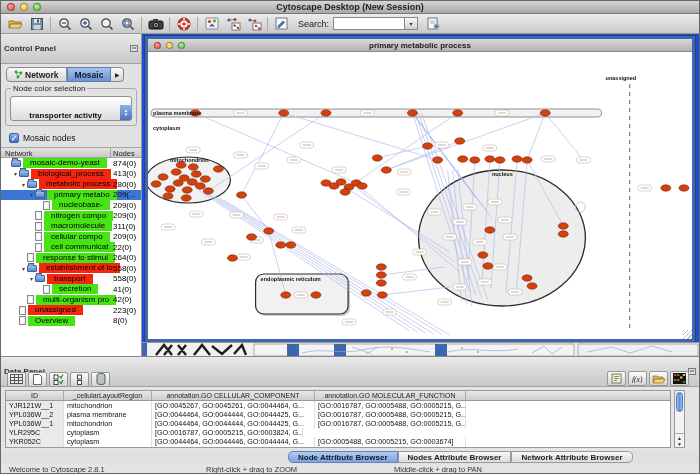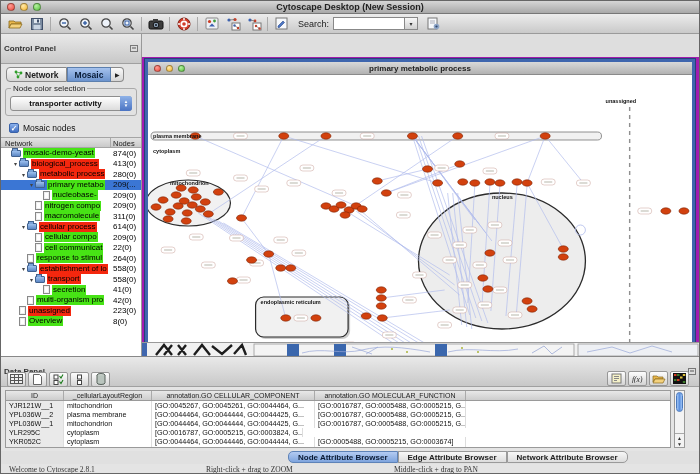--- a/index.html
+++ b/index.html
@@ -47,22 +47,22 @@
   .ctabs { display:flex; align-items:center; padding:3px 3px 2px 5px; }
   .ctab { height:15px; display:flex; align-items:center; gap:2px; font-size:8.5px; font-weight:bold;
     padding:0 7px; border:1px solid #8a8a8a; background:linear-gradient(#fafafa,#d6d6d6); color:#222; }
   .ctab.first { border-radius:4px 0 0 4px; }
   .ctab.sel { background:linear-gradient(#9dbdec,#places,#places); background:linear-gradient(#a5c2ee,#6b93cd); color:#091c38; border-color:#5c7fae; }
   .ctab-arrow { width:13px; height:15px; border:1px solid #8a8a8a; border-left:none; border-radius:0 4px 4px 0;
     background:linear-gradient(#fafafa,#d6d6d6); font-size:6px; color:#222; display:flex; align-items:center; justify-content:center; }
 
   .groupbox { margin:4px 4px 2px 4px; border:1px solid #aaa; border-radius:3px; position:relative; padding:7px 4px 4px 4px; }
   .groupbox .legend { position:absolute; top:-5px; left:5px; background:#e2e2e2; font-size:8px; color:#222; padding:0 2px; }
-  .combo { height:15px; border:1px solid #8e8e8e; border-radius:3px; background:linear-gradient(#ffffff,#dcdcdc);
-    display:flex; align-items:center; position:relative; }
+  .combo { height:25px; border:1px solid #8e8e8e; border-radius:3px; background:linear-gradient(#ffffff,#dcdcdc);
+    display:flex; align-items:flex-end; position:relative; }
   .combo .cval { flex:1; font-size:8px; font-weight:bold; color:#111; text-align:center; }
   .combo .stepper { width:12px; height:15px; margin-right:-1px; border-radius:0 3px 3px 0;
     background:linear-gradient(#8fb2e8,#4a73c2); display:flex; flex-direction:column; align-items:center; justify-content:center; color:#fff; font-size:4.5px; line-height:4px; }
 
   .checkrow { display:flex; align-items:center; gap:4px; padding:5px 2px 4px 8px; }
   .checkbox { width:10px; height:10px; border-radius:2px; border:1px solid #3a62a8;
     background:linear-gradient(#8ab1ec,#3f6dc0); color:#fff; font-size:8px; line-height:9px; text-align:center; font-weight:bold; }
   .checklbl { font-size:8.5px; color:#111; }
 
   .treehdr { height:11px; background:linear-gradient(#e3e3e3,#c9c9c9); border-top:1px solid #a5a5a5; border-bottom:1px solid #a5a5a5;
@@ -71,28 +71,28 @@
   .treehdr .c2 { position:absolute; left:112px; top:1px; }
   .treehdr .div { position:absolute; left:109px; top:0; bottom:0; width:1px; background:#aaa; }
 
   .tree { flex:1; background:#fff; overflow:hidden; position:relative; }
   .trow { height:10.5px; display:flex; align-items:center; position:relative; font-size:8px; color:#000; white-space:nowrap; }
   .trow.sel { background:#3b76d4; }
   .tarrow { font-size:6px; color:#444; width:7px; text-align:center; flex:0 0 auto; }
   .tfolder { flex:0 0 auto; width:10px; height:7px; border-radius:1px; background:linear-gradient(#9cc0ee,#5b86c4); border:1px solid #41628f; position:relative; margin-right:2px; }
   .tfolder::before { content:""; position:absolute; top:-3px; left:0; width:4px; height:2px; background:#7ba3d8; border:1px solid #41628f; border-bottom:none; }
   .tfile { flex:0 0 auto; width:7px; height:9px; background:#fff; border:1px solid #888; margin-right:2px; box-shadow:inset 0 0 0 1px #eee; }
-  .chip { padding:0 1px; line-height:10px; }
+  .chip { padding:0 7px; line-height:10px; }
   .chip.green { background:#47e315; }
   .chip.red { background:#f4270e; }
   .tcount { position:absolute; left:112px; }
   .trow.sel .tcount { color:#0a0a0a; }
 
   
-  .desktop { flex:1; position:relative; background:#a21caf; overflow:hidden;margin-top:23px; }
+  .desktop { flex:1; position:relative; background:#1d4ed8; overflow:hidden; }
   .iframe { position:absolute; top:2px; left:3px; right:4px; height:306px;
     border:3px solid #3f66ae; box-shadow:0 0 0 1px #27407a; background:#fff; }
   .ititle { height:13px; background:linear-gradient(#d9d9d9,#b2b2b2); border-bottom:1px solid #8a8a8a;
     display:flex; align-items:center; position:relative; }
   .ititle .tb-title { font-size:8px; }
   .ititle .light { width:7px; height:7px; }
   .canvas { position:absolute; top:13px; left:0; right:0; bottom:0; background:#fff; }
   .canvas svg { width:100%; height:100%; display:block; }
   .grip { position:absolute; right:0; bottom:0; width:9px; height:9px;
     background:repeating-linear-gradient(135deg,#bbb 0 1px,transparent 1px 3px); }
@@ -121,21 +121,21 @@
   
   .tabsbar { position:absolute; top:450px; left:0; right:0; height:13px; background:#e0e0e0; }
   .btabs { position:absolute; left:287px; top:0; display:flex; }
   .btab { height:12px; line-height:11px; font-size:8px; font-weight:bold; color:#222; padding:0 9px;
     border:1px solid #9a9a9a; background:linear-gradient(#f7f7f7,#dcdcdc); }
   .btab.first { border-radius:5px 0 0 5px; }
   .btab.last { border-radius:0 5px 5px 0; }
   .btab.sel { background:linear-gradient(#b3cbf2,#7ea4dd); border-color:#5e83b8; color:#0a1a33; }
 
   
-  .statusbar { position:absolute; top:463px; left:0; right:0; height:11px; background:#e4e4e4;font-family:Liberation Serif, serif; }
+  .statusbar { position:absolute; top:463px; left:0; right:0; height:11px; background:#e4e4e4; }
   .statusbar span { position:absolute; font-size:7.5px; color:#333; top:1px; }
   .st1 { left:8px; } .st2 { left:205px; } .st3 { left:393px; }
 </style>
 </head>
 <body>
 
 <div id="app">
 
   <div class="titlebar">
     <div class="lights">
@@ -346,27 +346,20 @@
             <span class="tfile"></span>
             <span class="chip green">nitrogen compo</span>
             <span class="tcount">209(0)</span>
           </div>
           <div class="trow">
             <span style="flex: 0 0 auto; width: 27px;"></span>
             <span class="tarrow"></span>
             <span class="tfile"></span>
             <span class="chip green">macromolecule</span>
             <span class="tcount">311(0)</span>
-          </div>
-          <div class="trow">
-            <span style="flex: 0 0 auto; width: 19px;"></span>
-            <span class="tarrow">▾</span>
-            <span class="tfolder"></span>
-            <span class="chip red">cellular process</span>
-            <span class="tcount">614(0)</span>
           </div>
           <div class="trow">
             <span style="flex: 0 0 auto; width: 27px;"></span>
             <span class="tarrow"></span>
             <span class="tfile"></span>
             <span class="chip green">cellular compo</span>
             <span class="tcount">209(0)</span>
           </div>
           <div class="trow">
             <span style="flex: 0 0 auto; width: 27px;"></span>
@@ -800,21 +793,21 @@
             <span>▲</span>
             <span>▼</span>
           </div>
       </div>
     </div>
   </div>
 
   <div class="tabsbar">
     <div class="btabs" id="btabs">
         <div class="btab first sel">Node Attribute Browser</div>
-        <div class="btab">Edge Attribute Browser</div>
+        <div class="btab">Nodes Attribute Browser</div>
         <div class="btab last">Network Attribute Browser</div>
       </div>
   </div>
 
   <div class="statusbar">
     <span class="st1">Welcome to Cytoscape 2.8.1</span>
     <span class="st2">Right-click + drag to ZOOM</span>
     <span class="st3">Middle-click + drag to PAN</span>
   </div>
 </div>

